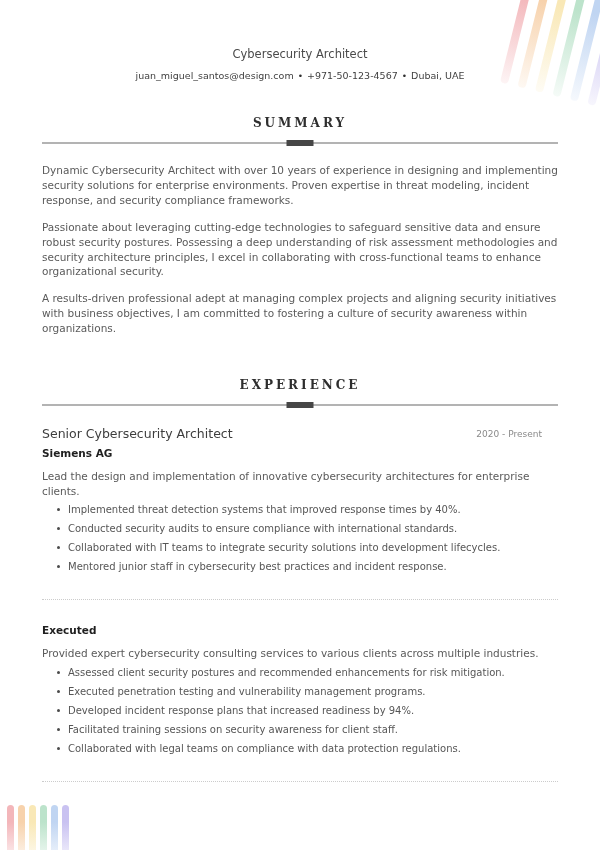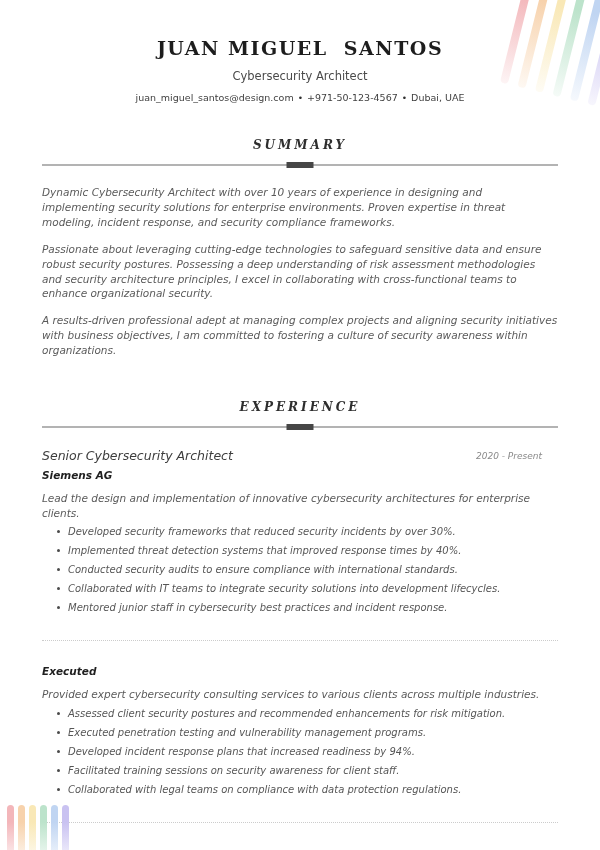--- a/index.html
+++ b/index.html
@@ -24,21 +24,21 @@
   .name {
     font-family: "DejaVu Serif", "Liberation Serif", serif;
     font-size: 19px; font-weight: 700; letter-spacing: 1.5px;
     color: #1d1d1d; white-space: pre;
   }
   .job-headline { margin-top: 10px; font-size: 11.5px; color: #4a4a4a; }
   .contact-line { margin-top: 9px; font-size: 9.5px; color: #3f3f3f; }
   .contact-sep { margin: 0 4px; font-size: 9px; color: #2f2f2f; }
 
   
-  .container { width: 516px; margin: 16px auto; font-style: italic; }
+  .container { width: 516px; margin: 16px auto; }
   .section-summary { margin-top: 35px; }
   .section-experience { margin-top: 42px; }
   .section-heading {
     text-align: center;
     font-family: "DejaVu Serif", "Liberation Serif", serif;
     font-size: 12px; font-weight: 700; letter-spacing: 3px;
     color: #2e2e2e;
   }
   .rule-wrap { position: relative; height: 6px; margin-top: 10px; }
   .rule-line { position: absolute; left: 0; right: 0; top: 2px; height: 2px; background: #b3b3b3; }
@@ -87,21 +87,20 @@
 <div class="stripes stripes-bottom-left">
     <div class="stripe" style="background: linear-gradient(rgb(243, 182, 186) 30%, rgba(243, 182, 186, 0.15) 100%);"></div>
     <div class="stripe" style="background: linear-gradient(rgb(247, 210, 172) 30%, rgba(247, 210, 172, 0.15) 100%);"></div>
     <div class="stripe" style="background: linear-gradient(rgb(249, 232, 182) 30%, rgba(249, 232, 182, 0.15) 100%);"></div>
     <div class="stripe" style="background: linear-gradient(rgb(188, 227, 203) 30%, rgba(188, 227, 203, 0.15) 100%);"></div>
     <div class="stripe" style="background: linear-gradient(rgb(192, 213, 242) 30%, rgba(192, 213, 242, 0.15) 100%);"></div>
     <div class="stripe" style="background: linear-gradient(rgb(201, 194, 241) 30%, rgba(201, 194, 241, 0.15) 100%);"></div>
   </div>
 
 <header class="resume-header">
-  <div class="name">JUAN MIGUEL  SANTOS</div>
   <div class="job-headline">Cybersecurity Architect</div>
   <div class="contact-line">
     <span>juan_miguel_santos@design.com</span><span class="contact-sep">•</span><span>+971-50-123-4567</span><span class="contact-sep">•</span><span>Dubai, UAE</span>
   </div>
 </header>
 
 <section class="container section-summary">
   <h2 class="section-heading">SUMMARY</h2>
   <div class="rule-wrap">
     <div class="rule-line"></div>
@@ -127,21 +126,20 @@
 
       <article class="job">
         <div class="job-head">
           <div class="job-title">Senior Cybersecurity Architect</div>
           <div class="job-dates">2020 - Present</div>
         </div>
         <div class="job-company">Siemens AG</div>
         <p class="job-desc">Lead the design and implementation of innovative cybersecurity architectures for enterprise clients.</p>
         <ul class="bullets">
 
-            <li>Developed security frameworks that reduced security incidents by over 30%.</li>
 
             <li>Implemented threat detection systems that improved response times by 40%.</li>
 
             <li>Conducted security audits to ensure compliance with international standards.</li>
 
             <li>Collaborated with IT teams to integrate security solutions into development lifecycles.</li>
 
             <li>Mentored junior staff in cybersecurity best practices and incident response.</li>
           </ul>
       </article>

